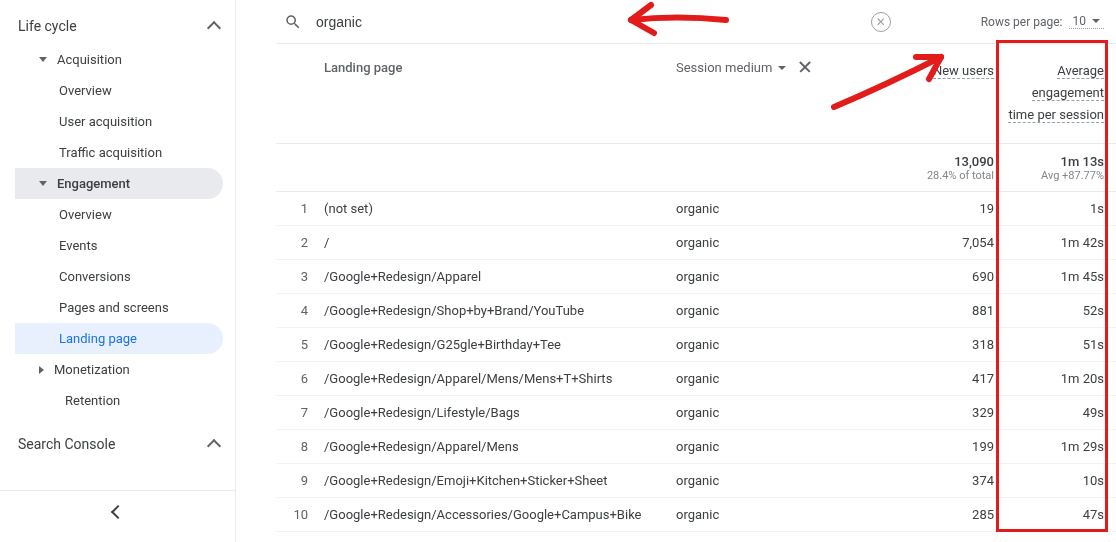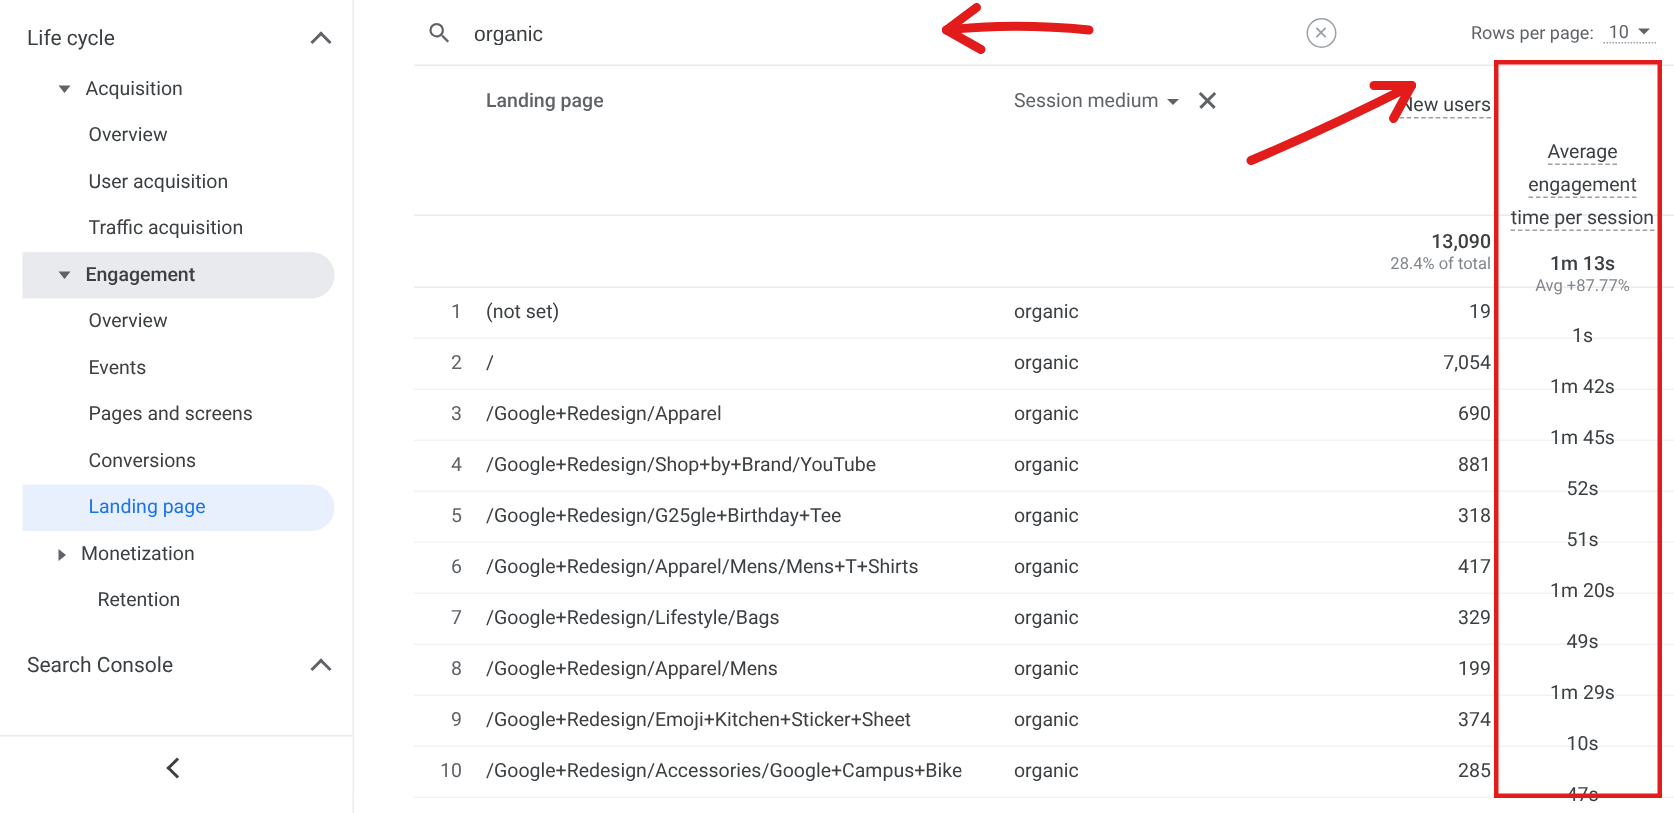--- a/index.html
+++ b/index.html
@@ -142,21 +142,21 @@
     }
     .tri-small {
       width: 0; height: 0;
       border-left: 4px solid transparent;
       border-right: 4px solid transparent;
       border-top: 4px solid #5f6368;
     }
     .col-lp { flex: 0 0 400px; }
     .col-sm { flex: 0 0 175px; }
     .col-nu { flex: 0 0 110px; text-align: right; }
-    .col-ae { flex: 0 0 110px; text-align: center; margin-top: 31px; }
+    .col-ae { flex: 0 0 110px; text-align: right; }
     .gutter { flex: 1 1 auto; }
 
     .header-row {
       display: flex;
       height: 100px;
       border-bottom: 1px solid #e8eaed;
       align-items: flex-start;
       padding-top: 16px;
     }
     .hdr-label {
@@ -279,24 +279,24 @@
       <span class="tri down"></span>
       <span>Engagement</span>
     </div>
     <div class="sidebar-item sub">
       <span>Overview</span>
     </div>
     <div class="sidebar-item sub">
       <span>Events</span>
     </div>
     <div class="sidebar-item sub">
+      <span>Conversions</span>
+    </div>
+    <div class="sidebar-item sub">
       <span>Pages and screens</span>
-    </div>
-    <div class="sidebar-item sub">
-      <span>Conversions</span>
     </div>
     <div class="sidebar-item sub selected">
       <span>Landing page</span>
     </div>
 
     <div class="sidebar-item">
       <span class="tri"></span>
       <span>Monetization</span>
     </div>
     <div class="sidebar-item" style="padding-left:50px;">

